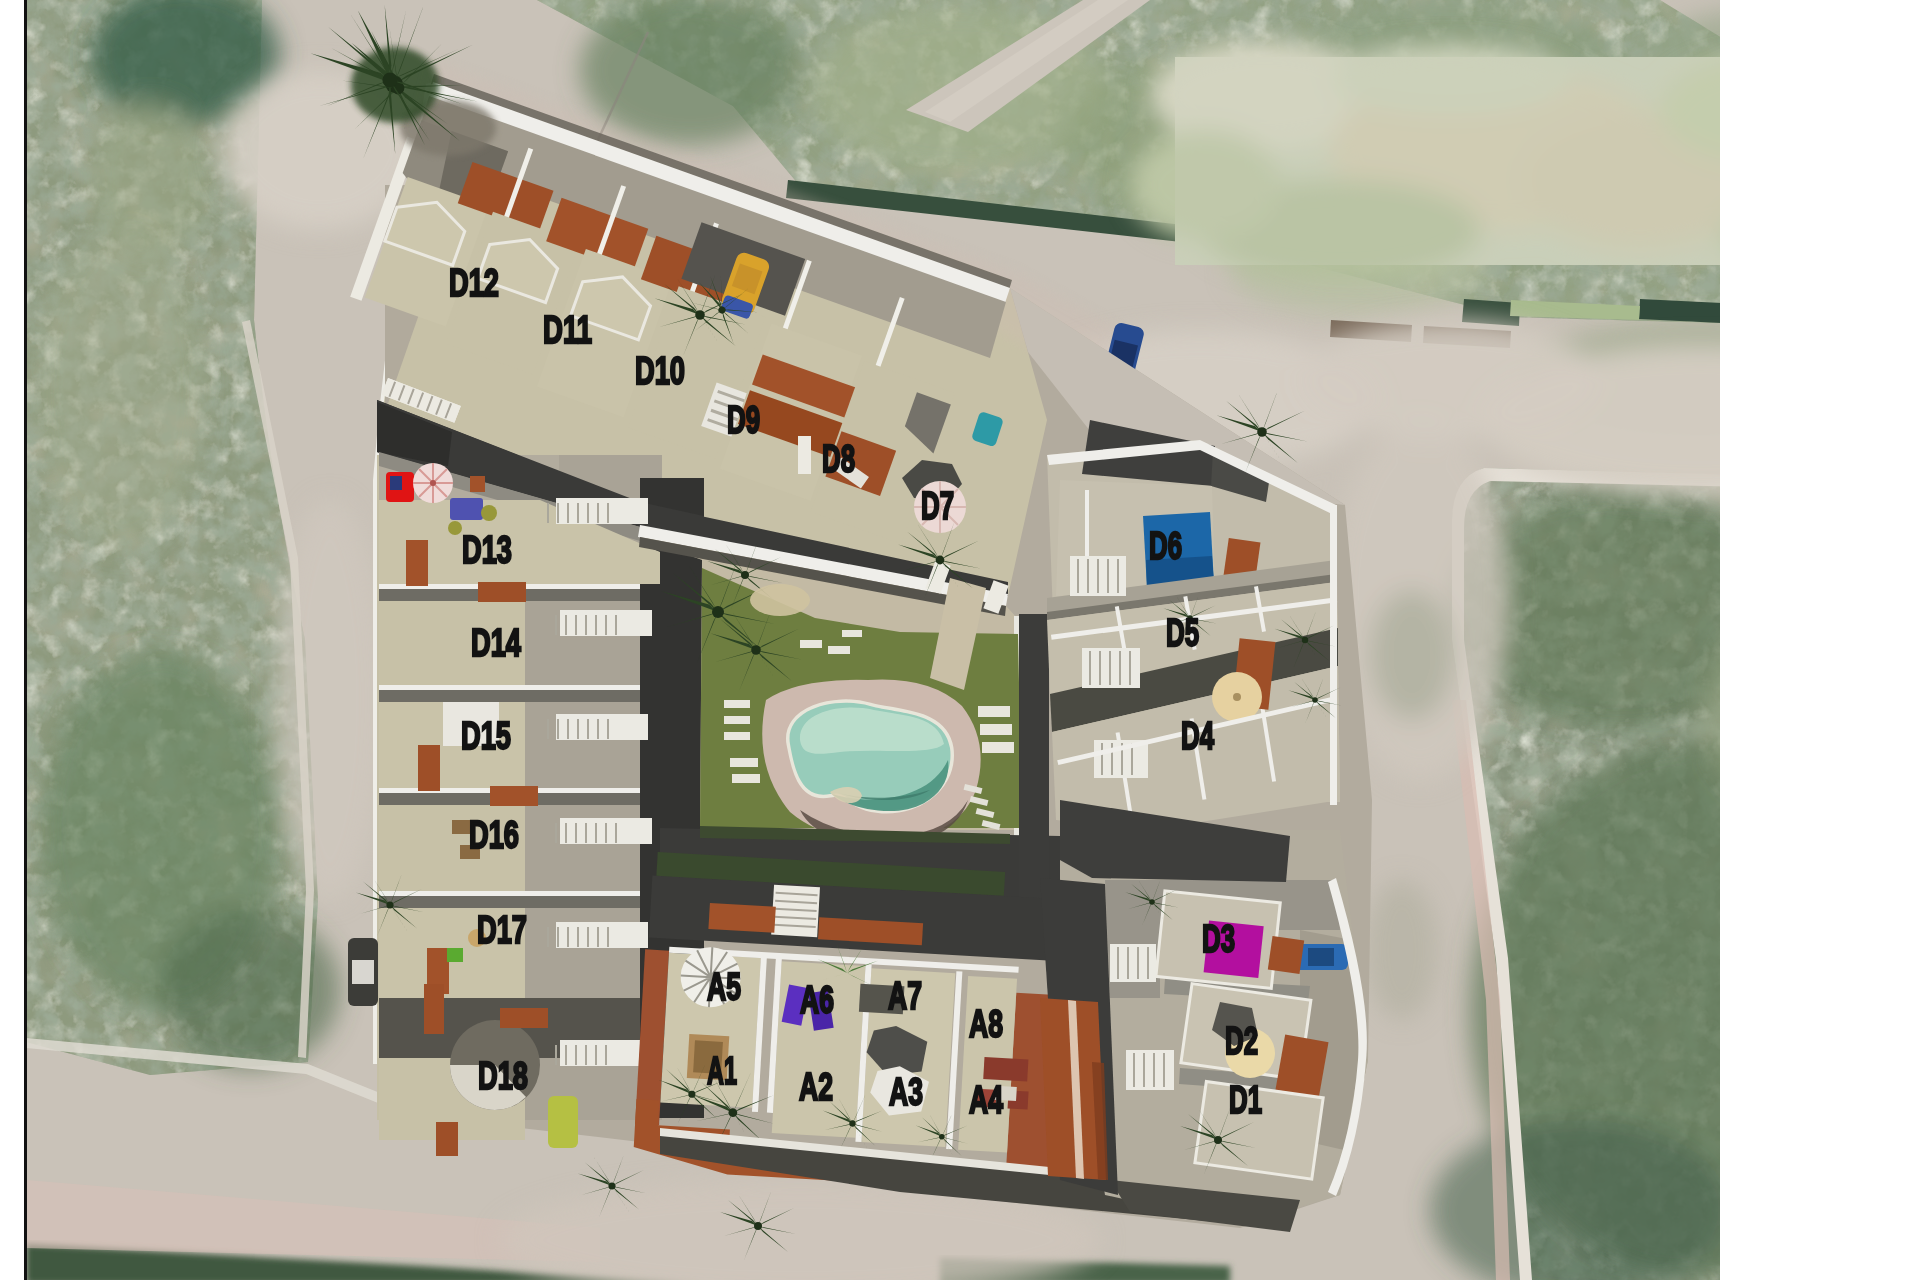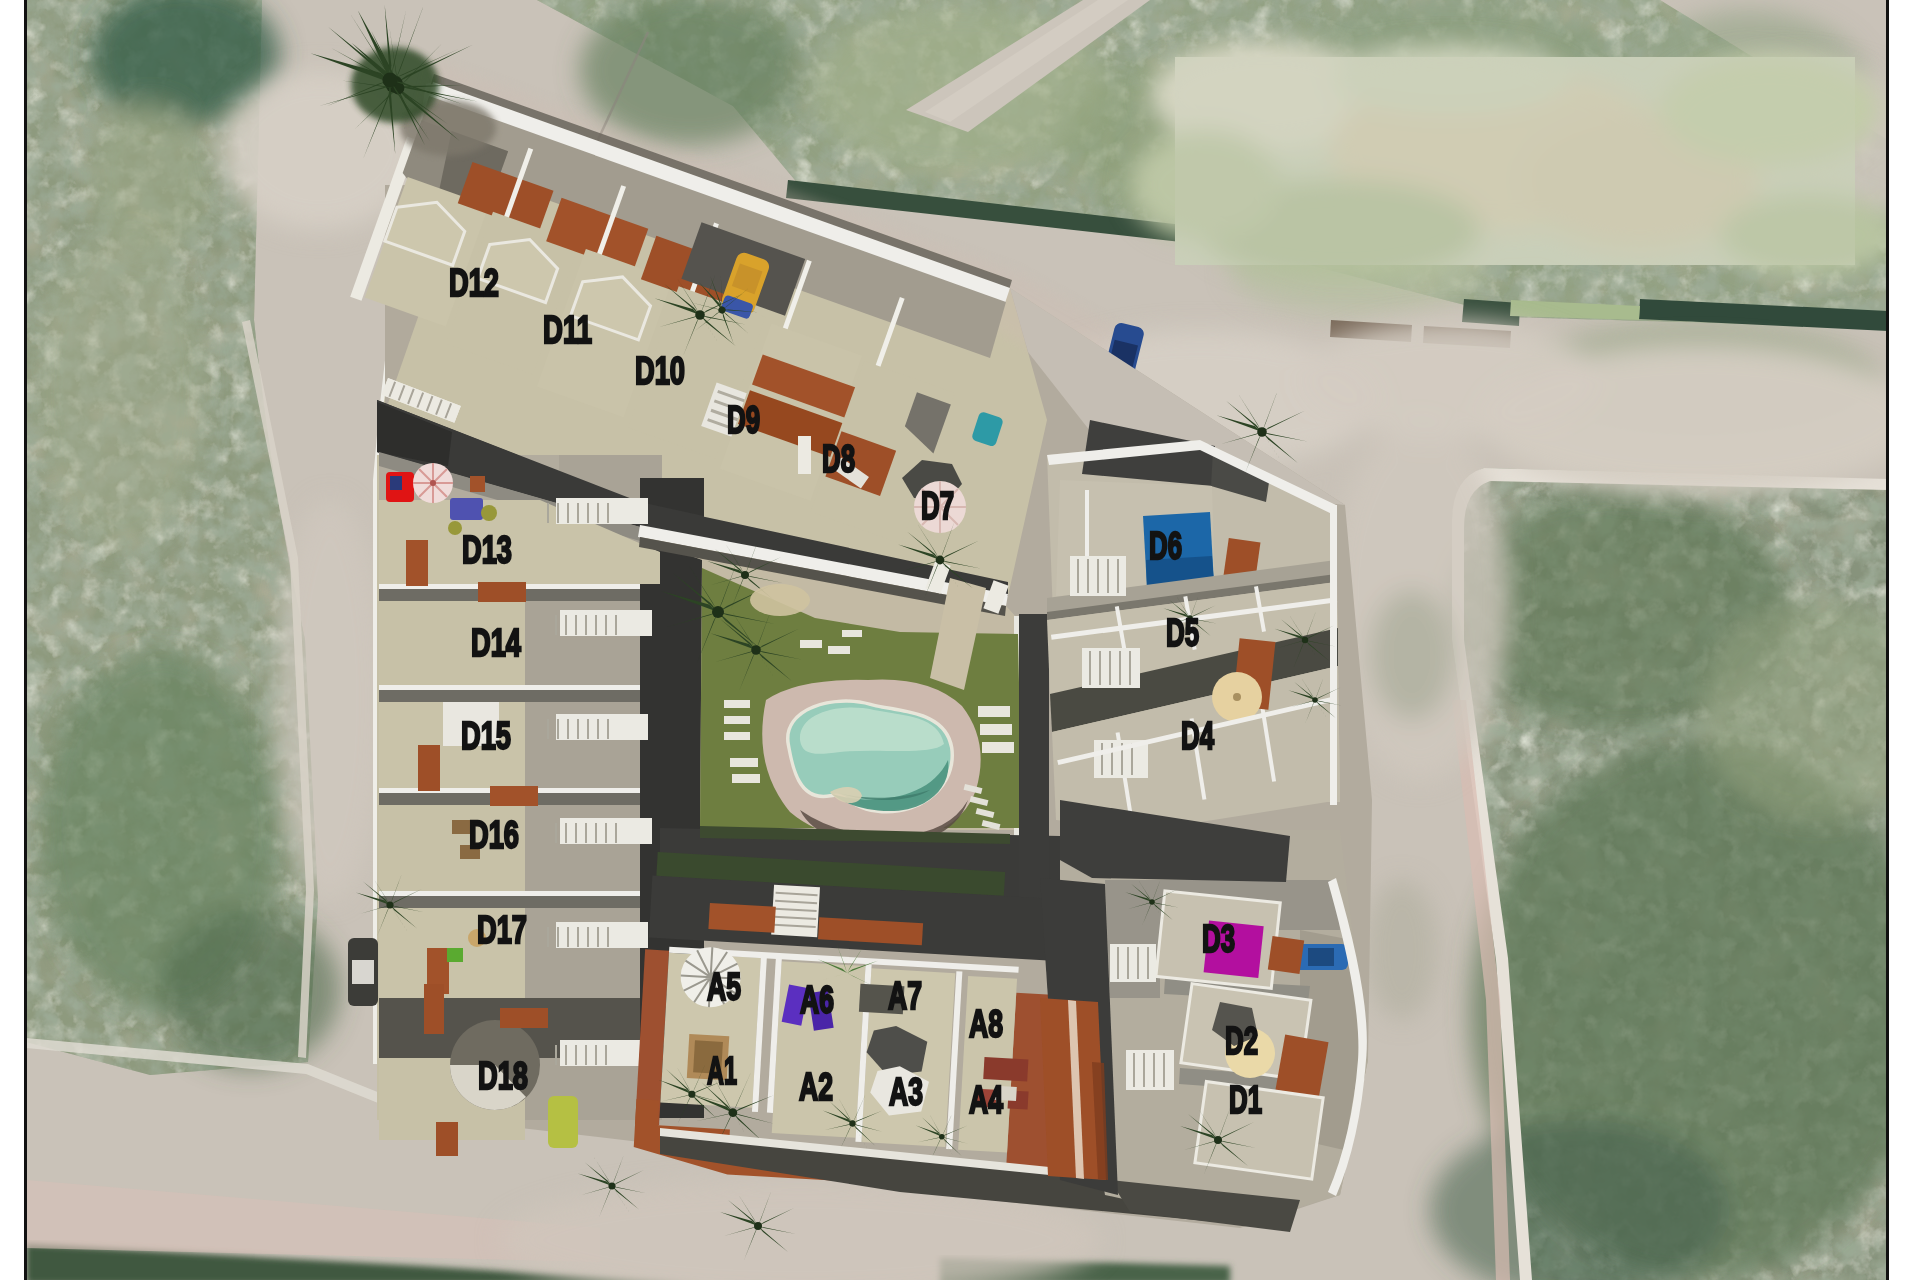--- a/index.html
+++ b/index.html
@@ -1,16 +1,16 @@
 <!DOCTYPE html>
 <html><head>
 <meta charset="utf-8">
 <style>
 html,body{margin:0;padding:0;background:#ffffff;font-family:"Liberation Sans",sans-serif;}
-#wrap{position:relative;width:1920px;height:1280px;overflow:hidden;background:#ffffff;}
+#wrap{position:relative;width:1720px;height:1280px;overflow:hidden;background:#ffffff;}
 svg{display:block;}
 .lbl{font-family:"Liberation Sans",sans-serif;font-weight:bold;fill:#131313;stroke:#131313;stroke-width:2.4px;}
 </style>
 </head>
 <body>
 <div id="wrap">
 <svg width="1920" height="1280" viewBox="0 0 1920 1280" xmlns="http://www.w3.org/2000/svg">
 <defs>
 <filter id="mottle" x="-5%" y="-5%" width="110%" height="110%">
   <feTurbulence type="fractalNoise" baseFrequency="0.048 0.048" numOctaves="4" seed="11" result="n1"></feTurbulence>

